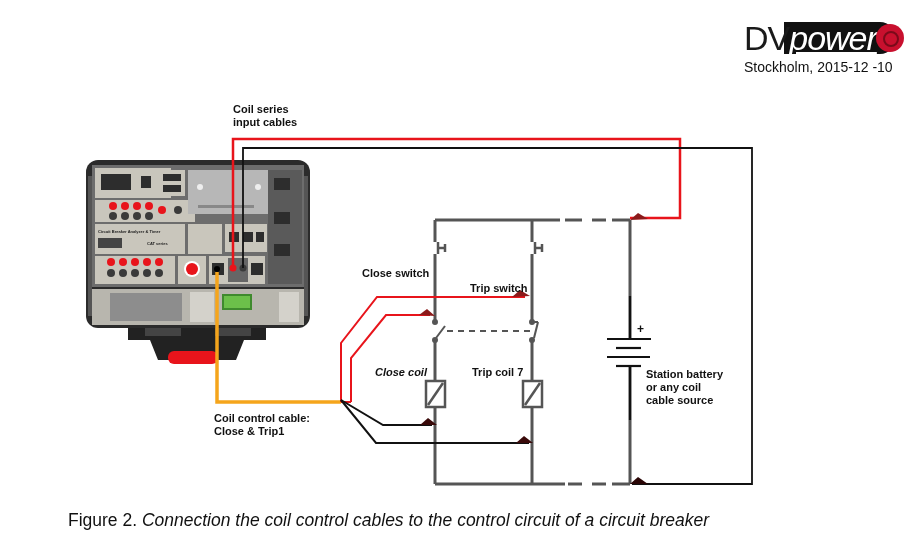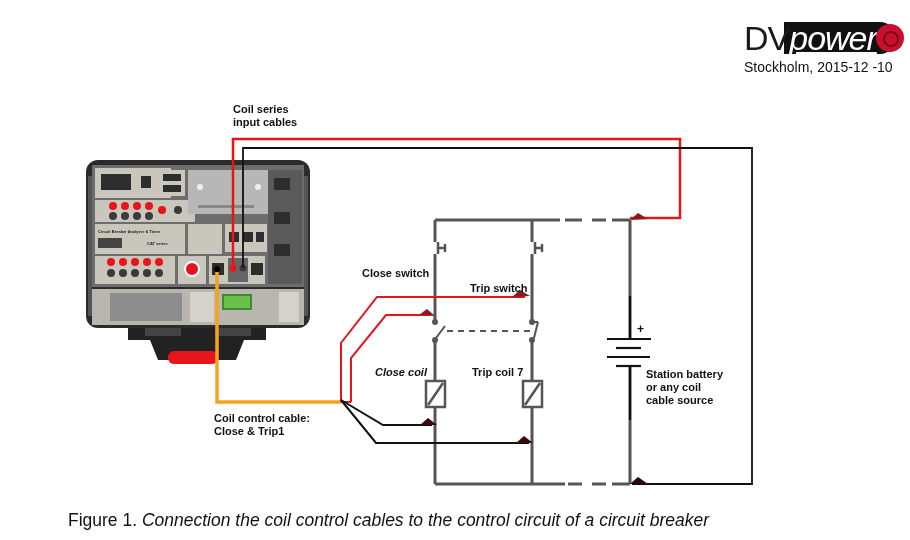--- a/index.html
+++ b/index.html
@@ -226,13 +226,13 @@
 <div class="lbl" style="left:214px; top:412px; text-align:left; width:130px;">
   <div>Coil control cable:</div>
   <div>Close &amp; Trip1</div>
 </div>
 <div class="lbl" style="left:646px; top:368px; width:90px;">
   <div>Station battery</div>
   <div>or any coil</div>
   <div>cable source</div>
 </div>
 
-<div class="caption"><span>Figure 1. </span><i>Connection the coil control cables to the control circuit of a circuit breaker</i></div>
+<div class="caption"><span>Figure 2. </span><i>Connection the coil control cables to the control circuit of a circuit breaker</i></div>
 
 </body></html>

